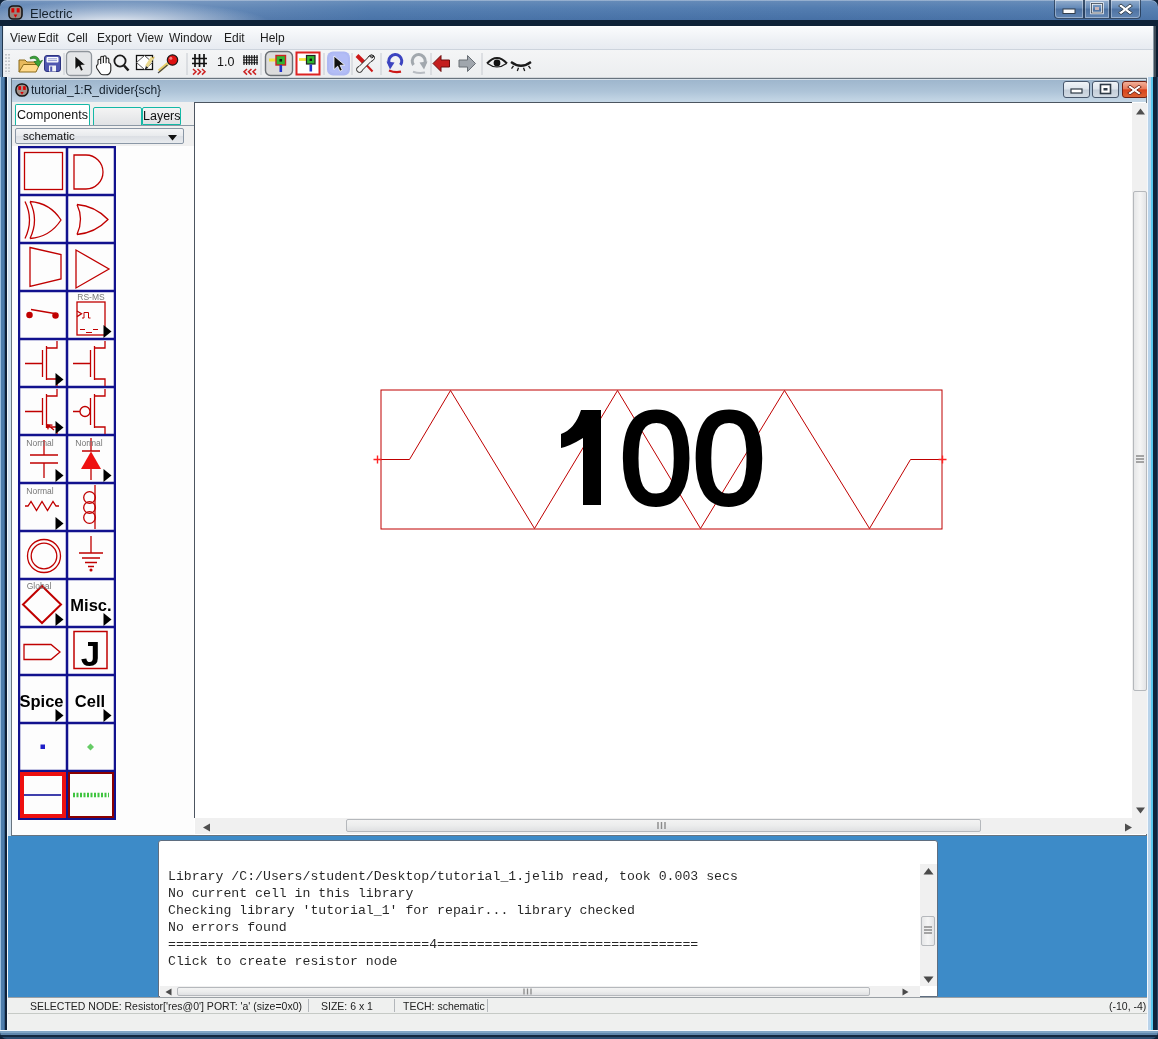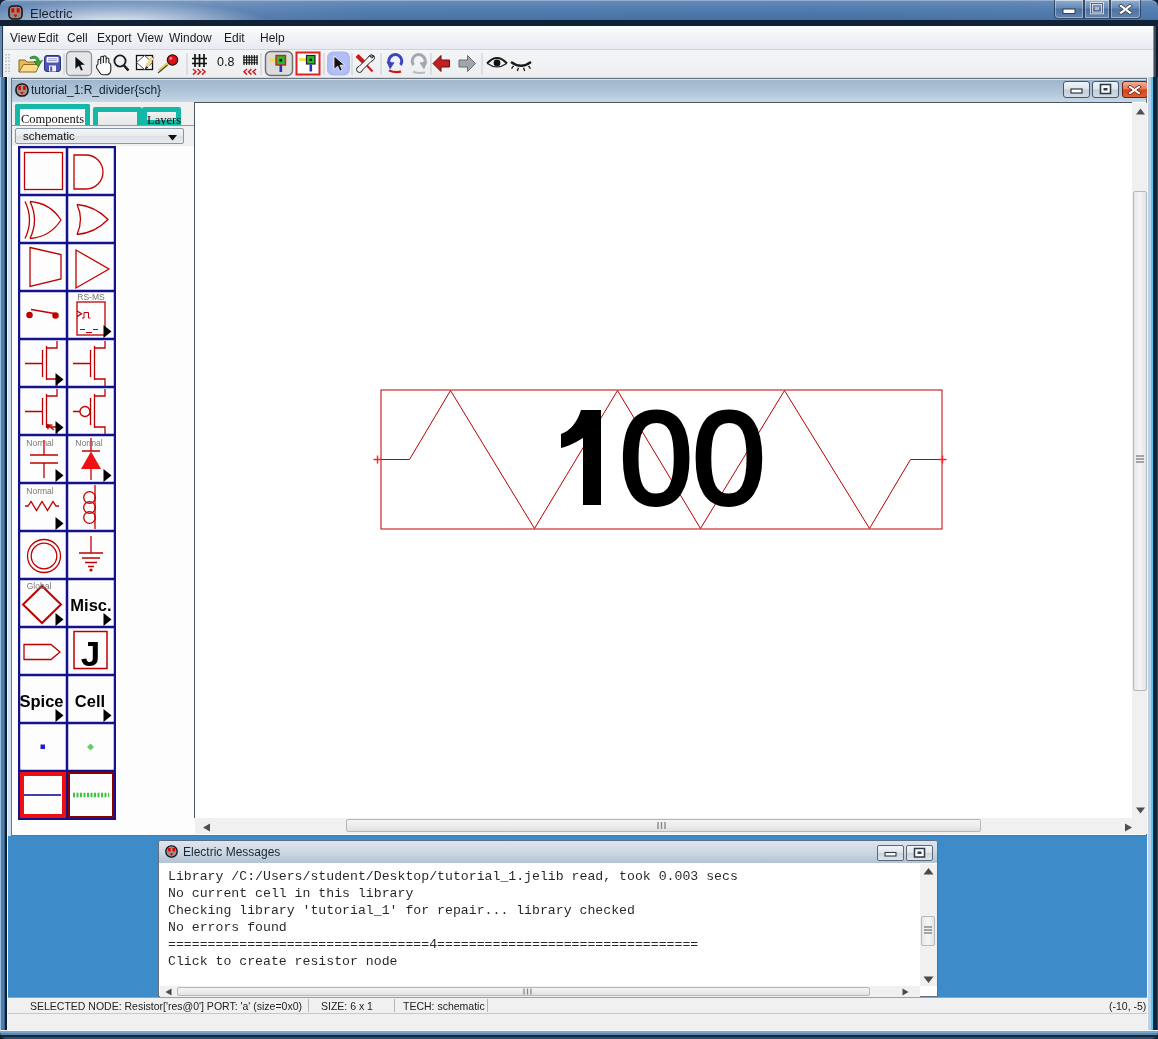--- a/index.html
+++ b/index.html
@@ -33,21 +33,21 @@
 #childtitle { left:0; top:0; width:1134px; height:23px;
   background:linear-gradient(180deg,#9db5cc 0%,#aec4d8 55%,#c6d8e7 100%);
   box-shadow: inset 0 1px 0 rgba(255,255,255,.6); }
 #childtitle .ttl { position:absolute; left:19px; top:4px; font-size:12px; color:#16222e; }
 .cbtn { position:absolute; top:2px; width:27px; height:17px; border:1px solid #47566b; border-radius:3px;
   background:linear-gradient(180deg,#f0f4f8 0%,#dde4ec 48%,#c3cdd8 52%,#d3dce5 100%); }
 .cbtn.close { background:linear-gradient(180deg,#f0b09a 0%,#e8795a 46%,#d8421b 52%,#dd6233 100%); border-color:#731f10; }
 
 
 #lpanel { left:0; top:23px; width:182px; height:733px; background:#f0f0f0; }
-.tab { position:absolute; font-size:12px; color:#111; border:5px solid #14b8a6; text-align:center;font-family:Liberation Serif, serif; }
+.tab { position:absolute; font-size:12px; color:#111; border:1px solid #14b8a6; text-align:center; }
 #dropdown { position:absolute; left:3px; top:26px; width:169px; height:16px; border:1px solid #8a97a6; border-radius:2px;
   background:linear-gradient(180deg,#f4f5f6,#e8eaed 50%,#dcdfe4 52%,#e8ebee); font-size:11.5px; color:#111; }
 #palettebg { position:absolute; left:0px; top:44px; width:182px; height:689px; background:#fdfdfd; }
 
 
 #canvas { left:182px; top:23px; width:938px; height:716px; background:#fff; border-left:1px solid #4c5560; border-top:1px solid #4c5560; }
 
 
 .sbtrack { position:absolute; background:#f0f0f0; }
 .sbthumb { position:absolute; border:1px solid #b5b8bc; border-radius:2px;
@@ -116,21 +116,21 @@
     <span style="left:38px">Edit</span>
     <span style="left:67px">Cell</span>
     <span style="left:97px">Export</span>
     <span style="left:137px">View</span>
     <span style="left:169px">Window</span>
     <span style="left:224px">Edit</span>
     <span style="left:260px">Help</span>
 </div>
 
 <div class="abs" id="toolbar">
-<span style="position:absolute;left:217px;top:5px;font-size:12.5px;color:#111">0.8</span>
+<span style="position:absolute;left:217px;top:5px;font-size:12.5px;color:#111">1.0</span>
 <svg width="700" height="28" viewBox="0 0 700 28">
   <path d="M6,54 v20 M9,54 v20" transform="translate(0,-50)" stroke="#b4b8be" stroke-width="1.5" stroke-dasharray="1.5 1.8"></path>
   <g stroke="#c6cad0" stroke-width="1">
         <path d="M64,3 v22 M187,3 v22 M261,3 v22 M324,3 v22 M352,3 v22 M381,3 v22 M431,3 v22 M482,3 v22"></path>
       </g>
 
   <g transform="translate(18,3)">
     <path d="M1,19 V7 h6 l2,2 h9 v3" fill="#e8b95c" stroke="#8a6a1a" stroke-width="1"></path>
     <path d="M1,19 L5.5,11.5 h16 L18,19 Z" fill="#ffd98a" stroke="#8a6a1a" stroke-width="1"></path>
     <path d="M12,4.5 C17,1.5 21,4 21.5,8.5 l3,-1.2 -4.2,6.5 -4.3,-5.2 3,-0.4 C18.5,5.5 16,4.5 12.5,6 z" fill="#3aa33a" stroke="#1c6e1c" stroke-width="0.7"></path>
@@ -444,40 +444,20 @@
     </svg>
   <div class="sbthumb h" style="left:334px;top:740px;width:635px;height:13px"></div>
   <svg class="abs" style="left:644px;top:742px" width="12" height="9">
       <path d="M2,1 v7 M5.5,1 v7 M9,1 v7" stroke="#8a8a8a" stroke-width="1.4"></path>
     </svg>
 </div>
 
 <div class="abs" id="mdi"></div>
 
 <div class="abs" id="msgs">
-  <div class="abs" id="msgstitle">
-    <svg class="abs" style="left:6px;top:4px" width="13" height="13" viewBox="0 0 15 15">
-      <rect x="1" y="1" width="13" height="13" rx="6" fill="#a09088" stroke="#161616" stroke-width="1.6"></rect>
-      <rect x="3.6" y="3.4" width="2.8" height="4" fill="#dd0000"></rect>
-      <rect x="8.7" y="3.4" width="2.8" height="4" fill="#dd0000"></rect>
-      <path d="M5.7,9.6 h3.6 l-1.8,3 z" fill="#dd0000"></path>
-    </svg>
-    <span class="ttl">Electric Messages</span>
-    <div class="mbtn" style="left:718px">
-      <svg width="25" height="14">
-          <rect x="7" y="6.5" width="11" height="3.5" fill="#fff" stroke="#2f3b47" stroke-width="1.1"></rect>
-        </svg>
-    </div>
-    <div class="mbtn" style="left:747px">
-      <svg width="25" height="14">
-          <rect x="7.5" y="2.5" width="10" height="8.5" fill="#fff" stroke="#2f3b47" stroke-width="1.5"></rect>
-          <rect x="10.5" y="5.5" width="4" height="2.5" fill="#2f3b47"></rect>
-        </svg>
-    </div>
-  </div>
 
   <div class="sbtrack" style="left:761px;top:23px;width:17px;height:122px"></div>
   <svg class="abs" style="left:761px;top:25px" width="17" height="11">
       <path d="M8.5,2 L13.5,8.5 H3.5 Z" fill="#4a4a4a"></path>
     </svg>
   <svg class="abs" style="left:761px;top:133px" width="17" height="11">
       <path d="M8.5,9 L13.5,2.5 H3.5 Z" fill="#4a4a4a"></path>
     </svg>
   <div class="sbthumb" style="left:762px;top:75px;width:14px;height:30px"></div>
   <svg class="abs" style="left:762px;top:85px" width="14" height="10">
@@ -500,21 +480,21 @@
 Checking library 'tutorial_1' for repair... library checked
 No errors found
 =================================4=================================
 Click to create resistor node</div>
 </div>
 
 <div class="abs" id="status1">
   <span style="left:22px">SELECTED NODE: Resistor['res@0'] PORT: 'a' (size=0x0)</span>
   <span style="left:313px">SIZE: 6 x 1</span>
   <span style="left:395px">TECH: schematic</span>
-  <span style="left:1101px">(-10, -5)</span>
+  <span style="left:1101px">(-10, -4)</span>
   <div class="sep" style="left:300px"></div>
   <div class="sep" style="left:386px"></div>
   <div class="sep" style="left:479px"></div>
 </div>
 <div class="abs" id="status2"></div>
 
 <div class="abs" id="gapL"></div>
 <div class="abs" id="lframe"></div>
 <div class="abs" style="left:0;top:26px;width:4px;height:51px;background:linear-gradient(90deg,#6488ae 0 2px,#22374e 2px 3px,#e8ecf0 3px 4px)"></div>
 <div class="abs" style="left:1153px;top:26px;width:5px;height:51px;background:linear-gradient(90deg,#8a98a4 0 1px,#3d4a56 1px 3px,#0c1c30 3px 5px)"></div>

